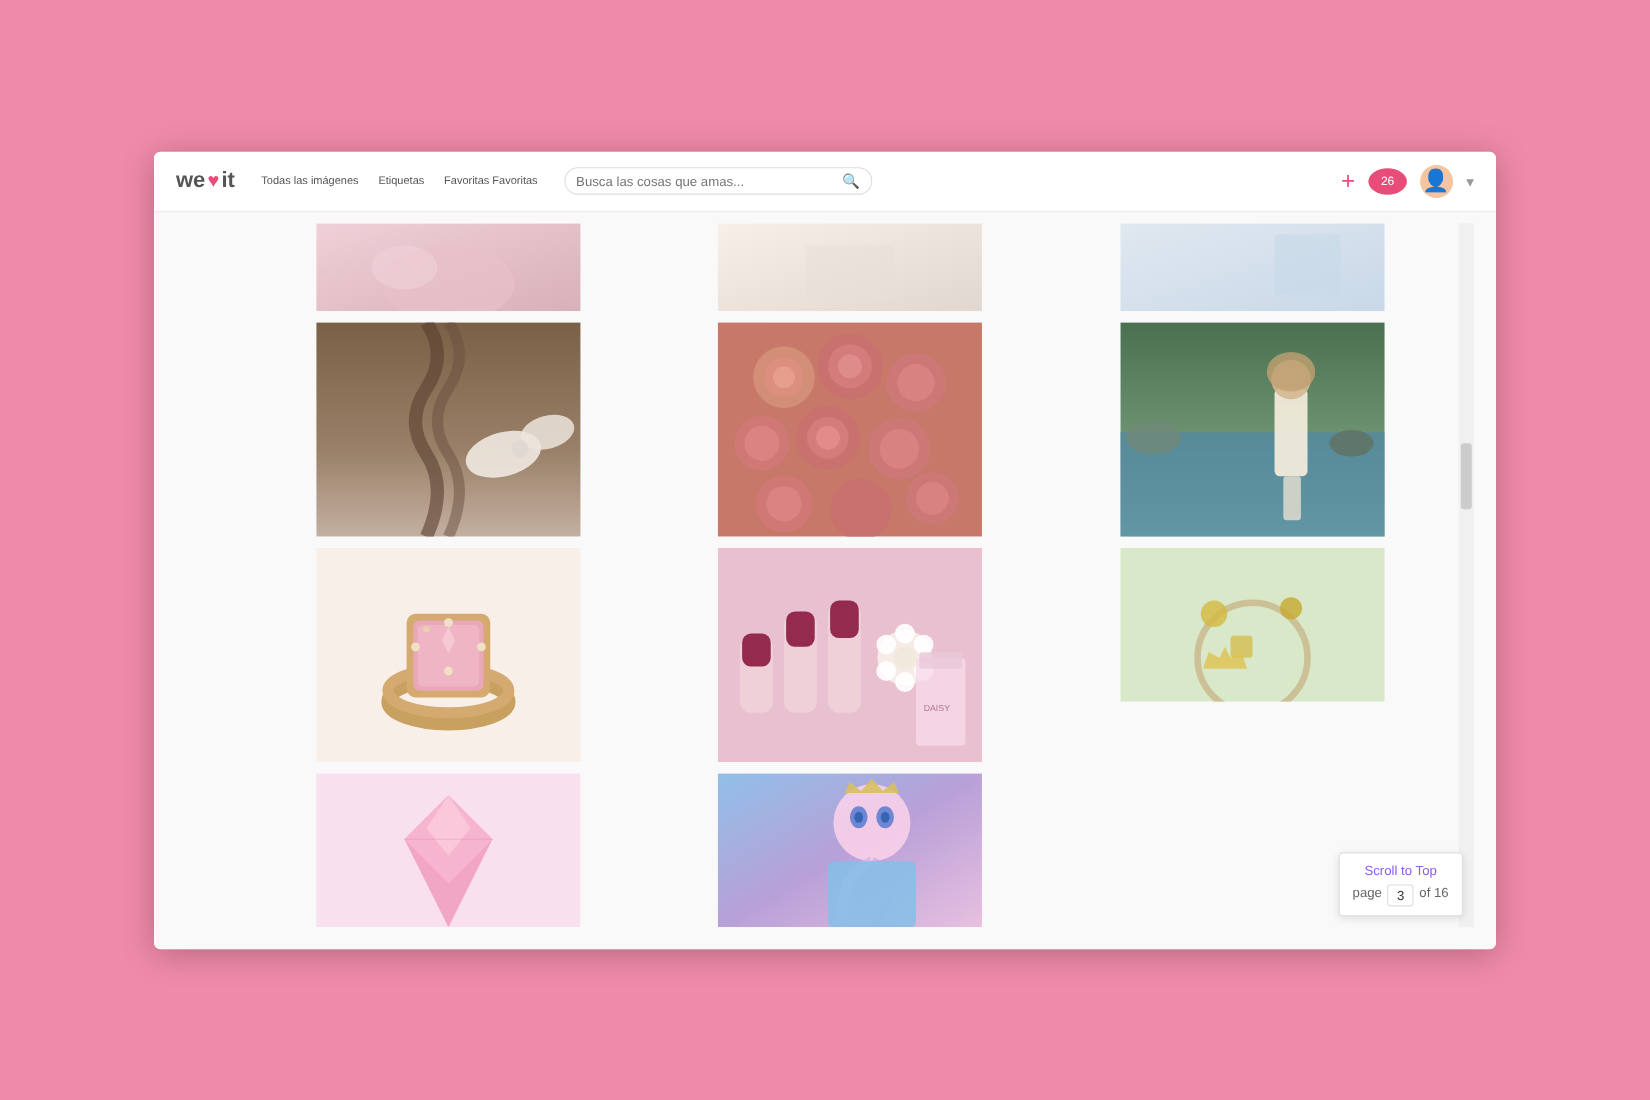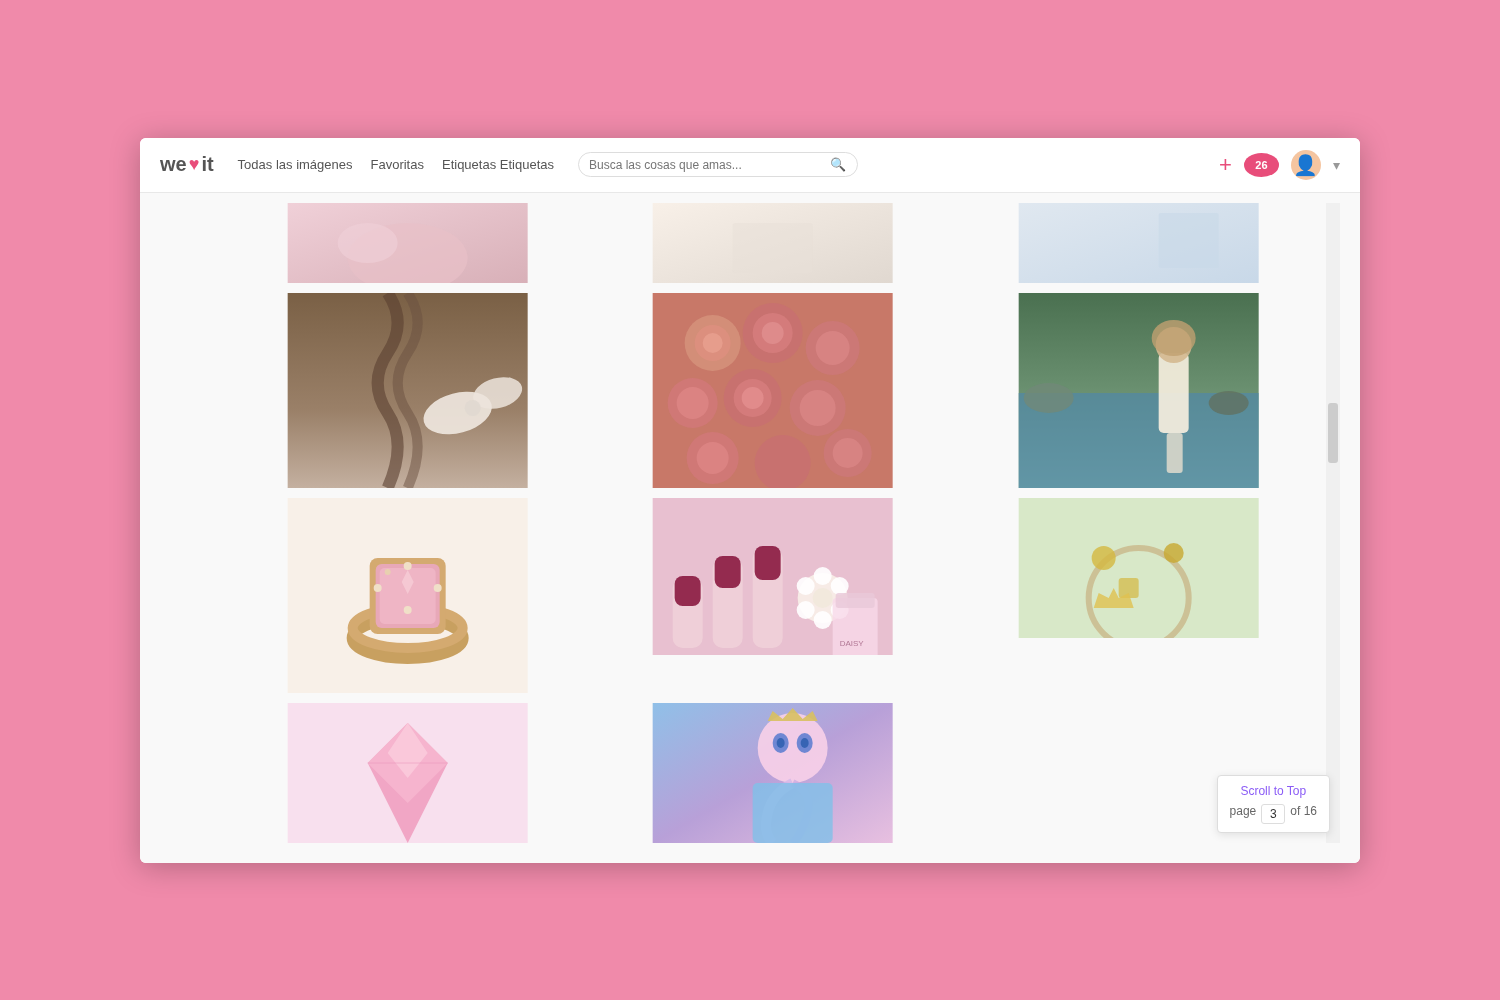--- a/index.html
+++ b/index.html
@@ -49,21 +49,21 @@
       color: #e84d7a;
       font-size: 18px;
     }
 
     .nav-links {
       display: flex;
       gap: 18px;
       align-items: center;
     }
     .nav-link {
-      font-size: 13px;
+      font-size: 10px;
       color: #555;
       text-decoration: none;
       cursor: pointer;
       white-space: nowrap;
     }
 
     .search-bar {
       display: flex;
       align-items: flex-end;
       border: 1px solid #ddd;
@@ -107,21 +107,21 @@
     .notif-badge {
       background: #e84d7a;
       color: #fff;
       border-radius: 50%;
       width: 35px;
       height: 24px;
       display: flex;
       align-items: center;
       justify-content: center;
       font-size: 11px;
-      font-weight: bold;
+      font-weight: normal;
       cursor: pointer;
     }
 
     .avatar-btn {
       width: 30px;
       height: 30px;
       border-radius: 50%;
       background: #f5c5a0;
       border: none;
       cursor: pointer;
@@ -245,22 +245,22 @@
 
   <nav class="navbar">
     <div class="logo">
       <span>we</span>
       <span class="logo-heart">♥</span>
       <span>it</span>
     </div>
 
     <div class="nav-links">
       <a class="nav-link">Todas las imágenes</a>
-      <a class="nav-link">Favoritas</a>
-      <a class="nav-link">Etiquetas Etiquetas</a>
+      <a class="nav-link">Etiquetas</a>
+      <a class="nav-link">Favoritas Favoritas</a>
     </div>
 
     <div class="search-bar">
       <input class="search-input" type="text" placeholder="Busca las cosas que amas..." style="">
       <button class="search-icon-btn">🔍</button>
     </div>
 
     <div class="nav-right">
       <button class="add-btn">+</button>
       <div class="notif-badge">26</div>
@@ -400,21 +400,21 @@
           <circle cx="90" cy="90" r="4" fill="#f0e0c8"></circle>
           <circle cx="150" cy="90" r="4" fill="#f0e0c8"></circle>
           <circle cx="120" cy="68" r="4" fill="#f0e0c8"></circle>
           <circle cx="120" cy="112" r="4" fill="#f0e0c8"></circle>
           <ellipse cx="100" cy="74" r="3" rx="3" ry="3" fill="#e8d0b0"></ellipse>
           <ellipse cx="140" cy="74" r="3" fill="#e8d0b0"></ellipse>
           <ellipse cx="100" cy="106" r="3" fill="#e8d0b0"></ellipse>
           <ellipse cx="140" cy="106" r="3" fill="#e8d0b0"></ellipse>
         </svg>
       </div>
-      <div class="img-block" style="height:157px;">
+      <div class="img-block" style="height:195px;">
         <svg class="img-svg" viewBox="0 0 240 195" xmlns="http://www.w3.org/2000/svg" style="height:195px;">
           <rect width="240" height="195" fill="#e8c0d0"></rect>
 
           <rect x="20" y="80" width="30" height="70" rx="10" fill="#f0d0d8" opacity="0.9"></rect>
           <rect x="22" y="78" width="26" height="30" rx="8" fill="#8a1840" opacity="0.9"></rect>
           <rect x="60" y="60" width="30" height="90" rx="10" fill="#f0d0d8" opacity="0.9"></rect>
           <rect x="62" y="58" width="26" height="32" rx="8" fill="#8a1840" opacity="0.9"></rect>
           <rect x="100" y="50" width="30" height="100" rx="10" fill="#f0d0d8" opacity="0.9"></rect>
           <rect x="102" y="48" width="26" height="34" rx="8" fill="#8a1840" opacity="0.9"></rect>
 

